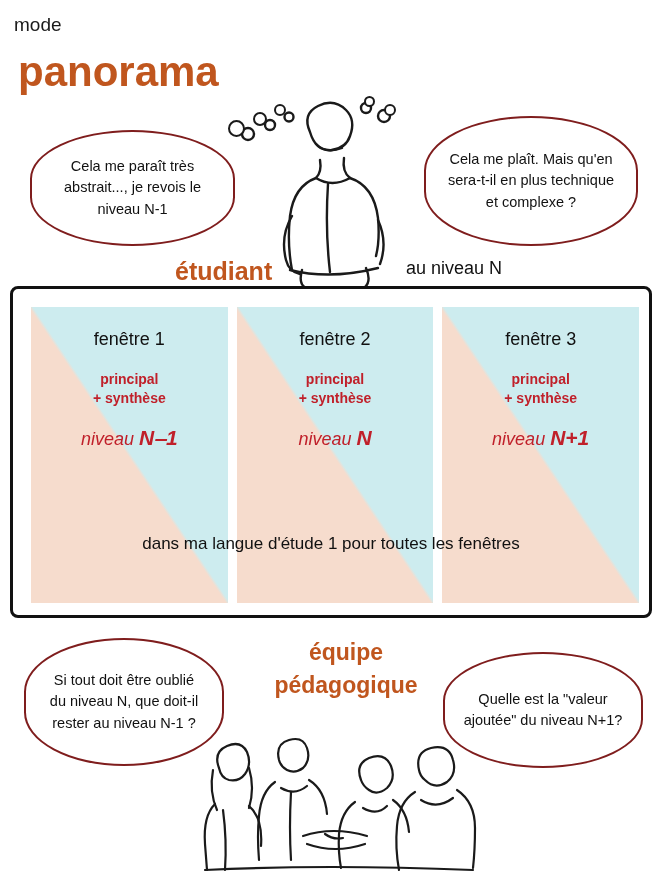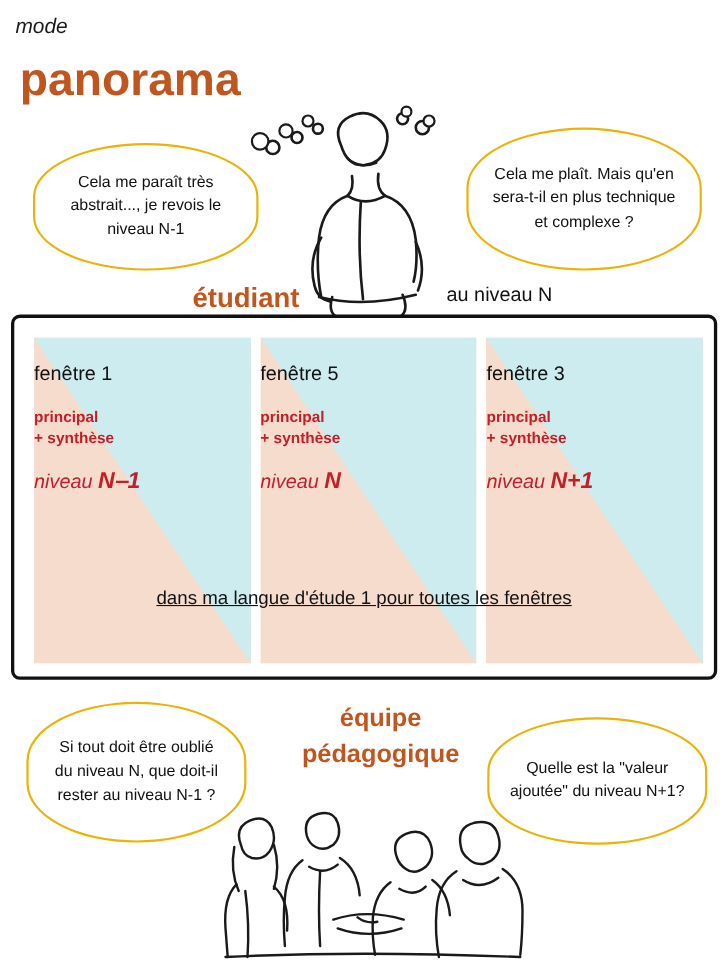--- a/index.html
+++ b/index.html
@@ -16,37 +16,36 @@
     overflow: hidden;
   }
 
   
   .mode-label {
     position: absolute;
     left: 14px;
     top: 14px;
     font-size: 19px;
     color: #1a1a1a;
-    font-style: italic;
   }
   .panorama-title {
     position: absolute;
     left: 18px;
     top: 48px;
     font-size: 42px;
     font-weight: bold;
     color: #c0561e;
     letter-spacing: 0px;
   }
 
   
   .bubble {
     position: absolute;
     background: #ffffff;
-    border: 2px solid #eab308;
+    border: 2px solid #7f1d1d;
     border-radius: 50% / 42%;
     display: flex;
     align-items: center;
     justify-content: center;
     text-align: center;
     box-sizing: border-box;
     font-size: 14.5px;
     line-height: 1.45;
     padding: 10px 18px;
     color: #111;
@@ -120,20 +119,21 @@
     overflow: hidden;
     background: #f6dccd;
   }
   .window .diag {
     position: absolute;
     left: 0; top: 0; width: 100%; height: 100%;
     background: linear-gradient(to bottom left, #cdecef 0 49.5%, #f6dccd 50.5% 100%);
   }
   .window .inner {
     position: relative;
+    text-align: center;
     padding-top: 22px;
   }
   .w-title {
     font-size: 18px;
     color: #111;
     margin-bottom: 20px;
   }
   .w-main {
     font-size: 14px;
     font-weight: bold;
@@ -151,21 +151,20 @@
     font-weight: bold;
   }
   .panel-footer {
     position: absolute;
     left: 0;
     right: 0;
     top: 245px;
     text-align: center;
     font-size: 17px;
     color: #111;
-    text-decoration: underline;
   }
 
   
   .figure { position: absolute; }
   #student-figure { left: 232px; top: 88px; width: 200px; height: 200px; }
   #team-figure { left: 175px; top: 718px; width: 320px; height: 155px; }
 </style>
 </head>
 <body>
 
@@ -230,21 +229,21 @@
         </div>
         <div class="w-level">
           <span>niveau </span><span class="lvl">N‒1</span>
         </div>
       </div>
     </div>
 
     <div class="window">
       <div class="diag"></div>
       <div class="inner">
-        <div class="w-title">fenêtre 5</div>
+        <div class="w-title">fenêtre 2</div>
         <div class="w-main">
           <span>principal</span><br>
           <span>+ synthèse</span>
         </div>
         <div class="w-level">
           <span>niveau </span><span class="lvl">N</span>
         </div>
       </div>
     </div>
 

